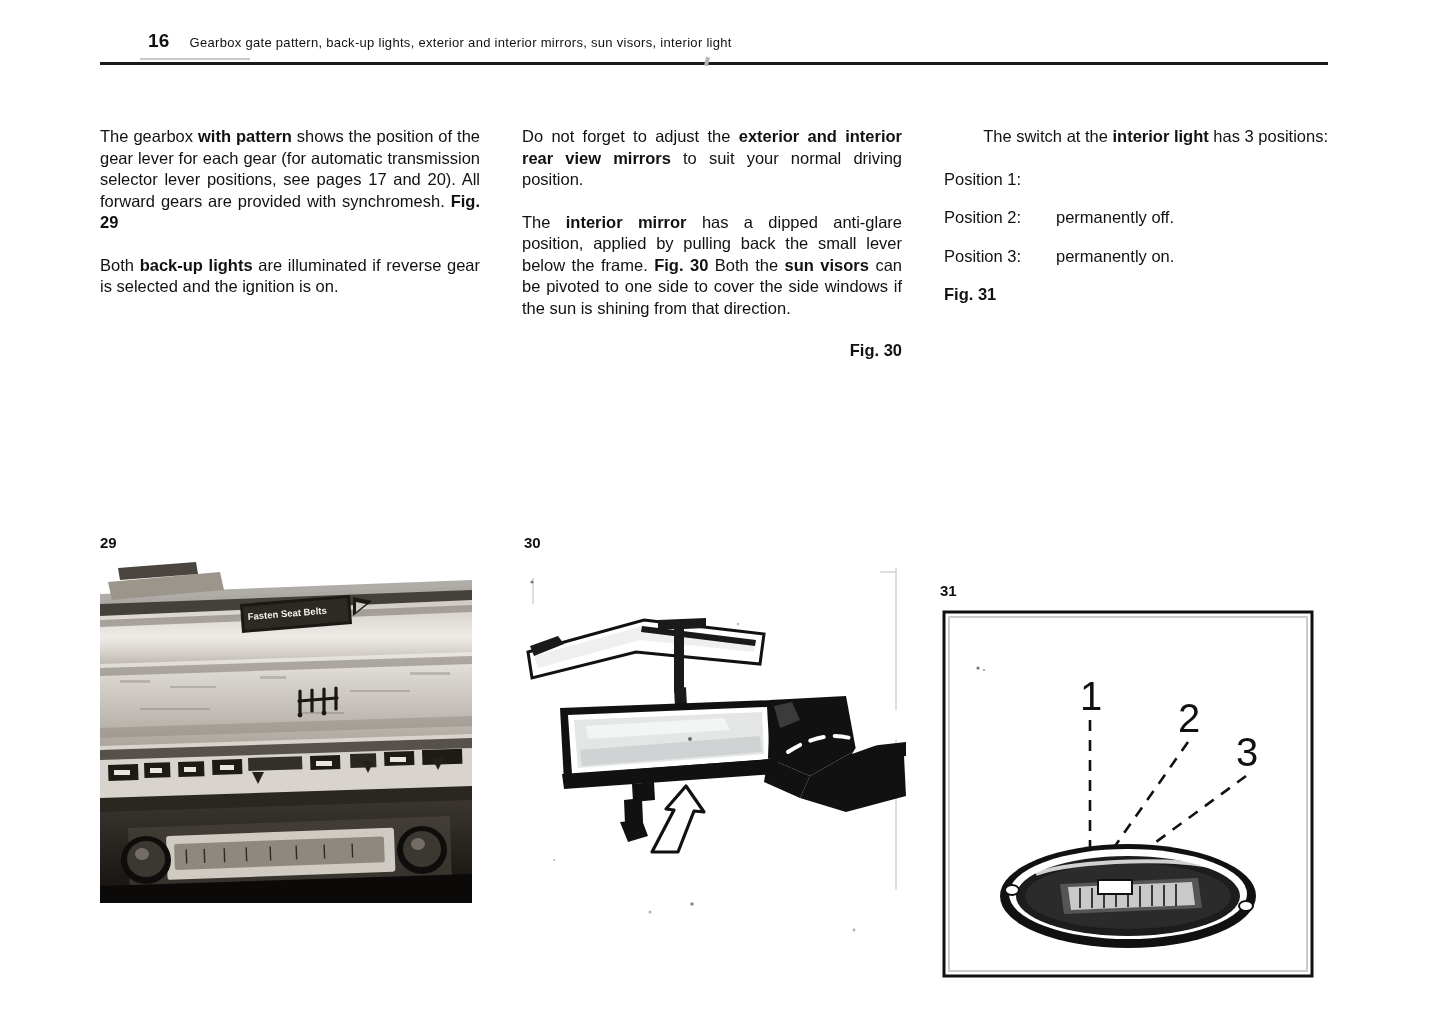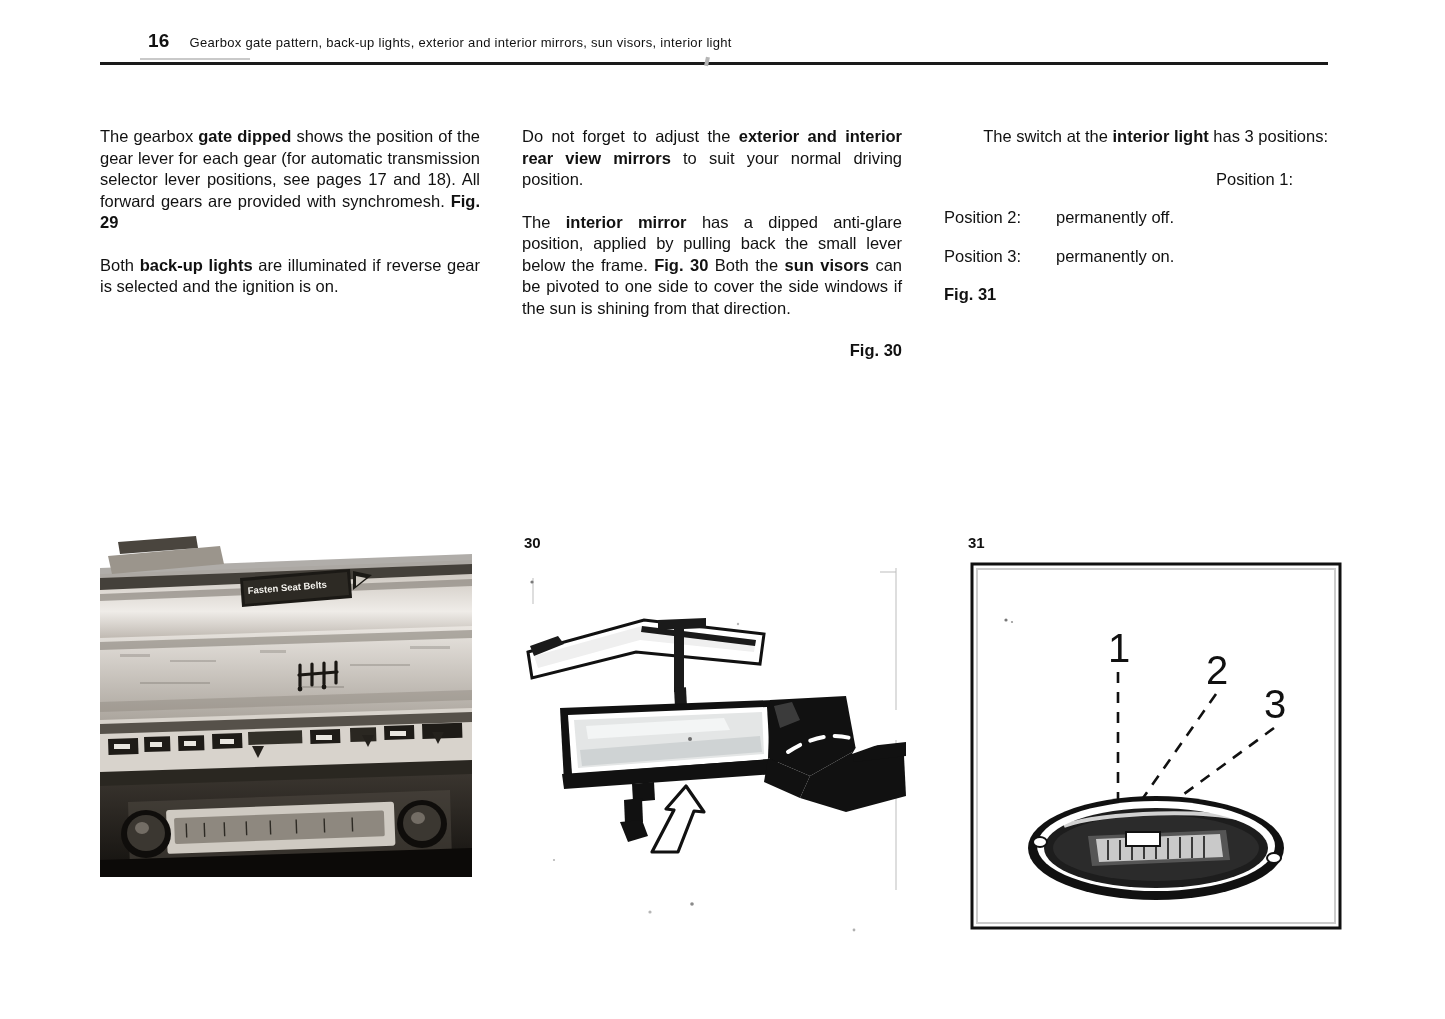--- a/index.html
+++ b/index.html
@@ -88,21 +88,20 @@
   .para:last-child { margin-bottom: 4px; }
   .para b { font-weight: 700; }
   .nojust { text-align: right; }
 
   
   .pos-list { margin-top: 16px; }
   .pos-row {
     display: flex;
     margin-bottom: 17px;
     line-height: 21.5px;
-    justify-content: flex-end;
   }
   .pos-label {
     width: 112px;
     flex: 0 0 112px;
     white-space: nowrap;
   }
   .pos-text {
     flex: 1;
     text-align: justify;
   }
@@ -125,21 +124,21 @@
     top: 0;
   }
   .fig-num {
     font-size: 15px;
     font-weight: 700;
     margin-bottom: 9px;
     display: block;
   }
   .fig-29 { left: 0; width: 382px; }
   .fig-30 { left: 424px; width: 382px; }
-  .fig-31 { left: 868px; width: 380px; }
+  .fig-31 { left: 840px; width: 380px; margin-top: 48px; }
 
   .fig-img {
     position: relative;
     overflow: hidden;
     background: #ffffff;
   }
   .fig29-img { width: 372px; height: 343px; background:#f2f0ee; }
   .fig30-img { width: 382px; height: 385px; background:#ffffff; }
   .fig31-img { width: 376px; height: 373px; background:#ffffff; }
 
@@ -152,21 +151,21 @@
   <span class="page-number">16</span>
   <span class="header-title">Gearbox gate pattern, back-up lights, exterior and interior mirrors, sun visors, interior light</span>
 </div>
 <div class="header-rule"></div>
 <div class="header-rule-smudge"></div>
 <div class="header-rule-smudge2"></div>
 
 <div class="columns">
 
   <div class="col col-1">
-    <p class="para"><span>The gearbox </span><b>gate dipped</b><span> shows the position of the gear lever for each gear (for automatic transmission selector lever positions, see pages 17 and 18). All forward gears are provided with synchromesh. </span><b>Fig. 29</b></p>
+    <p class="para"><span>The gearbox </span><b>with pattern</b><span> shows the position of the gear lever for each gear (for automatic transmission selector lever positions, see pages 17 and 20). All forward gears are provided with synchromesh. </span><b>Fig. 29</b></p>
     <p class="para"><span>Both </span><b>back-up lights</b><span> are illuminated if reverse gear is selected and the ignition is on.</span></p>
   </div>
 
   <div class="col col-2">
     <p class="para"><span>Do not forget to adjust the </span><b>exterior and interior rear view mirrors</b><span> to suit your normal driving position.</span></p>
     <p class="para"><span>The </span><b>interior mirror</b><span> has a dipped anti-glare position, applied by pulling back the small lever below the frame. </span><b>Fig. 30</b><span> Both the </span><b>sun visors</b><span> can be pivoted to one side to cover the side windows if the sun is shining from that direction.</span></p>
     <p class="para nojust"><b>Fig. 30</b></p>
   </div>
 
   <div class="col col-3">
@@ -187,20 +186,21 @@
     </div>
 
     <div class="fig-label-inline">Fig. 31</div>
   </div>
 
 </div>
 
 <div class="figures">
 
   <div class="fig fig-29">
+    <span class="fig-num">29</span>
     <div class="fig-img fig29-img">
       <svg class="fig-svg" width="372" height="343" viewBox="0 0 372 343" xmlns="http://www.w3.org/2000/svg">
         <defs>
           <linearGradient id="g29a" x1="0" y1="0" x2="0" y2="1">
             <stop offset="0%" stop-color="#cfc9c2"></stop>
             <stop offset="55%" stop-color="#efece8"></stop>
             <stop offset="100%" stop-color="#b9b2aa"></stop>
           </linearGradient>
           <linearGradient id="g29b" x1="0" y1="0" x2="0" y2="1">
             <stop offset="0%" stop-color="#e9e5e0"></stop>

